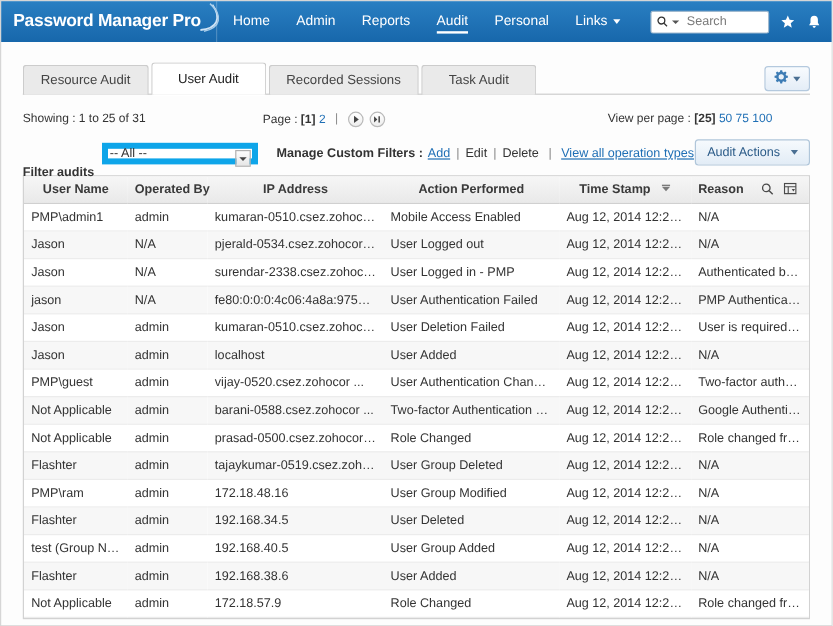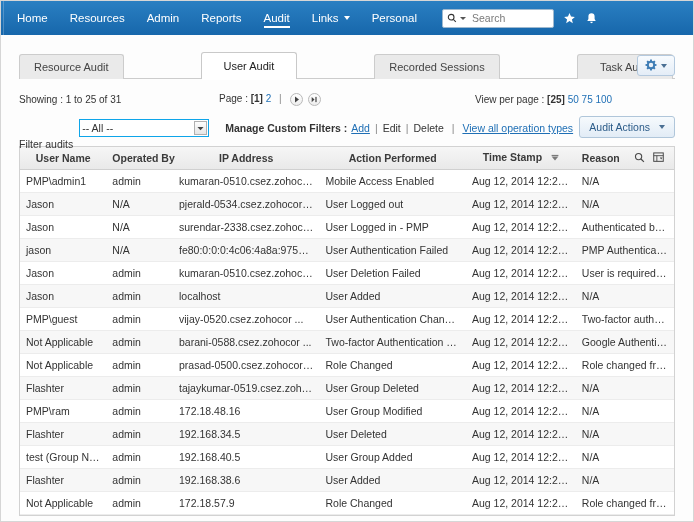--- a/index.html
+++ b/index.html
@@ -120,21 +120,20 @@
     margin-top: 16px;
     padding: 0 18px;
     height: 28px;
   }
   .tabs-row {
     display: flex;
     align-items: flex-end;
     height: 28px;
     position: relative;
     z-index: 2;
-    justify-content: space-between;
   }
   .tab {
     background: #eaeaea;
     border: 1px solid #cccccc;
     border-bottom: none;
     border-radius: 3px 3px 0 0;
     height: 25px;
     display: flex; align-items: center; justify-content: center;
     font-size: 11px;
     color: #444;
@@ -186,21 +185,21 @@
     display: flex;
     align-items: center;
     height: 24px;
     margin-top: 8px;
     font-size: 10px;
     color: #333;
     position: relative;
   }
   .showing-l { width: 200px; }
   .showing-c { flex: 1; }
-  .showing-r { width: 200px; text-align: left; white-space: nowrap; }
+  .showing-r { width: 200px; text-align: center; white-space: nowrap; }
   .b { font-weight: bold; }
   .lnk { color: #1f6fb5; cursor: pointer; }
   .lnk-u { color: #1f6fb5; cursor: pointer; text-decoration: underline; }
   .pgbtn {
     display: inline-flex;
     align-items: center; justify-content: center;
     width: 13px; height: 13px;
     border: 1px solid #b9b9b9;
     border-radius: 50%;
     background: linear-gradient(180deg,#ffffff,#ededed);
@@ -211,24 +210,24 @@
 
   .row-filter {
     display: flex;
     align-items: center;
     height: 26px;
     margin-top: 4px;
     font-size: 10.5px;
     color: #333;
     position: relative;
   }
-  .flabel { font-weight: normal; margin-right: 6px; margin-top: 32px; }
+  .flabel { font-weight: bold; margin-right: 6px; margin-top: 32px; }
   .fselect {
     width: 130px; height: 18px;
-    border: 1px solid #0ea5e9;
+    border: 5px solid #0ea5e9;
     background: #ffffff;
     font-size: 10.5px;
     display: flex; align-items: center;
     padding: 0 2px;
     position: relative;
     cursor: pointer;
   }
   .fselect .sel-arrow {
     position: absolute; right: 1px; top: 1px;
     width: 13px; height: 14px;
@@ -308,45 +307,51 @@
     padding-right: 4px;
   }
   .th-icons span { cursor: pointer; display: flex; align-items: center; }
 </style>
 </head>
 <body>
 
 <div id="app">
 
   <div class="topnav">
+    <div class="logo-wrap">
+      <span class="logo-text">Password Manager Pro</span>
+      <span class="logo-swoosh">
+        <svg width="22" height="26" viewBox="0 0 22 26">
+          <path d="M2 23 C 16 22, 20 13, 12 2" stroke="#cfe3f5" stroke-width="1.6" fill="none"></path>
+          <path d="M5 24 C 19 21, 21 11, 10 1" stroke="#a8cdea" stroke-width="1.2" fill="none"></path>
+        </svg>
+      </span>
+    </div>
     <div class="navdiv"></div>
 
     <div class="navitems">
       <div class="navitem">
           <span>Home</span>
         </div>
       <div class="navitem">
-          <span>Resources</span>
-        </div>
-      <div class="navitem">
           <span>Admin</span>
         </div>
       <div class="navitem">
           <span>Reports</span>
         </div>
       <div class="navitem active">
           <span>Audit</span>
+        </div>
+      <div class="navitem">
+          <span>Personal</span>
         </div>
       <div class="navitem">
         <span>Links</span>
         <span class="caret-w"></span>
       </div>
-      <div class="navitem">
-          <span>Personal</span>
-        </div>
     </div>
 
     <div class="searchbox">
       <span class="search-ico">
         <svg width="10" height="10" viewBox="0 0 12 12">
           <circle cx="5" cy="5" r="3.4" stroke="#333" stroke-width="1.3" fill="none"></circle>
           <line x1="7.6" y1="7.6" x2="10.6" y2="10.6" stroke="#333" stroke-width="1.3"></line>
         </svg>
       </span>
       <span class="caret-d"></span>

